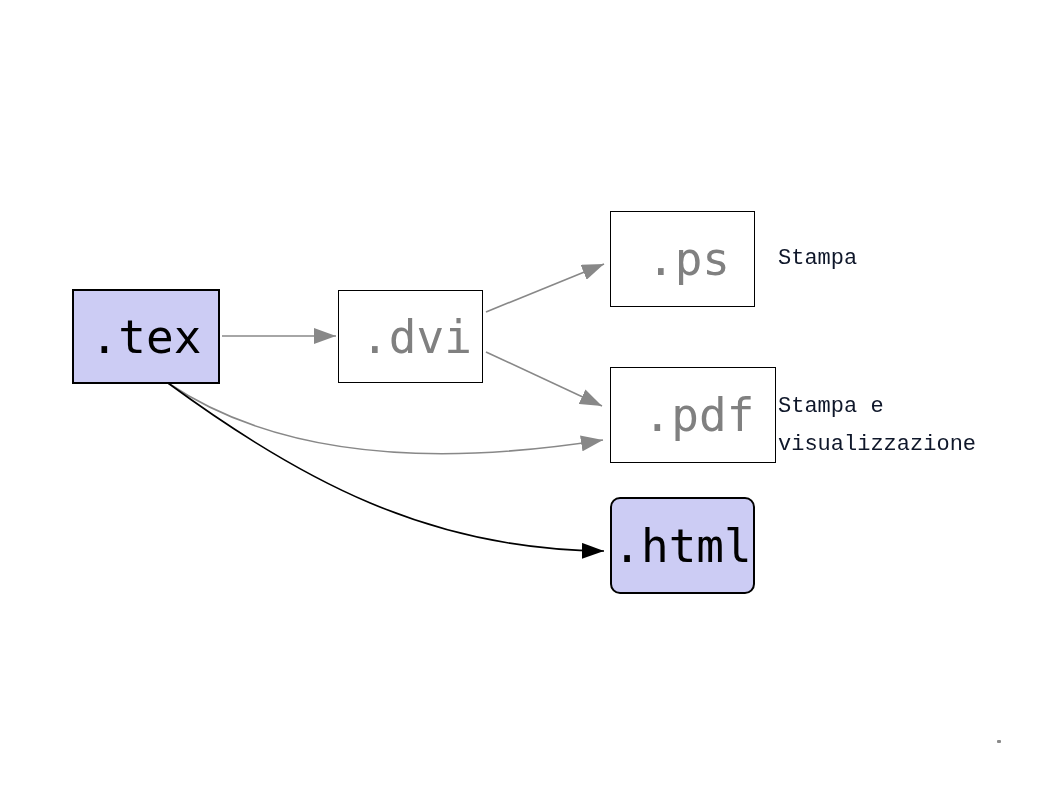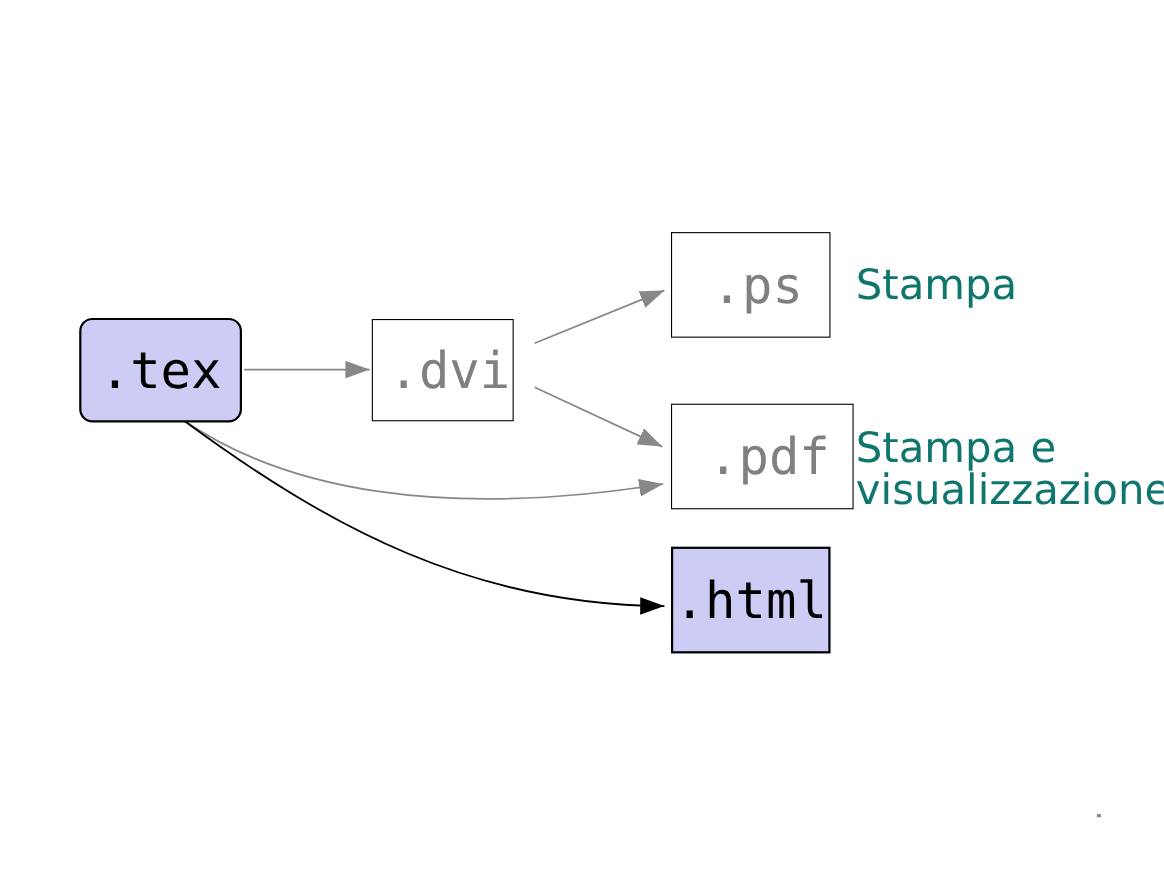--- a/index.html
+++ b/index.html
@@ -35,32 +35,33 @@
     border: 2px solid #000000;
     color: #000000;
   }
   .node--plain {
     background: #ffffff;
     border: 1.5px solid #000000;
     color: #808080;
     padding-left: 12px;
   }
 
-  .node-tex  { left: 72px;  top: 289px; width: 148px; height: 95px; border-radius: 12px; }
-  .node-dvi  { left: 338px; top: 290px; width: 129px; height: 93px; }
+  .node-tex  { left: 72px;  top: 289px; width: 148px; height: 95px; }
+  .node-dvi  { left: 338px; top: 290px; width: 145px; height: 93px; }
   .node-ps   { left: 610px; top: 211px; width: 145px; height: 96px; }
   .node-pdf  { left: 610px; top: 367px; width: 166px; height: 96px; }
-  .node-html { left: 610px; top: 497px; width: 145px; height: 97px; }
+  .node-html { left: 610px; top: 497px; width: 145px; height: 97px; border-radius: 10px; }
 
   .annotation {
     position: absolute;
-    color: #0f766e;
-    font-size: 38px;
+    color: #0f172a;
+    font-size: 22px;
     line-height: 38px;
     white-space: pre-line;
+    font-family: Liberation Mono, monospace;
   }
   .annotation-ps  { left: 778px; top: 240px; }
   .annotation-pdf { left: 778px; top: 388px; }
 
   .footer-dot {
     position: absolute;
     left: 997px; top: 740px;
     width: 4px; height: 3px;
     background: #8a8a8a;
     border-radius: 1px;

